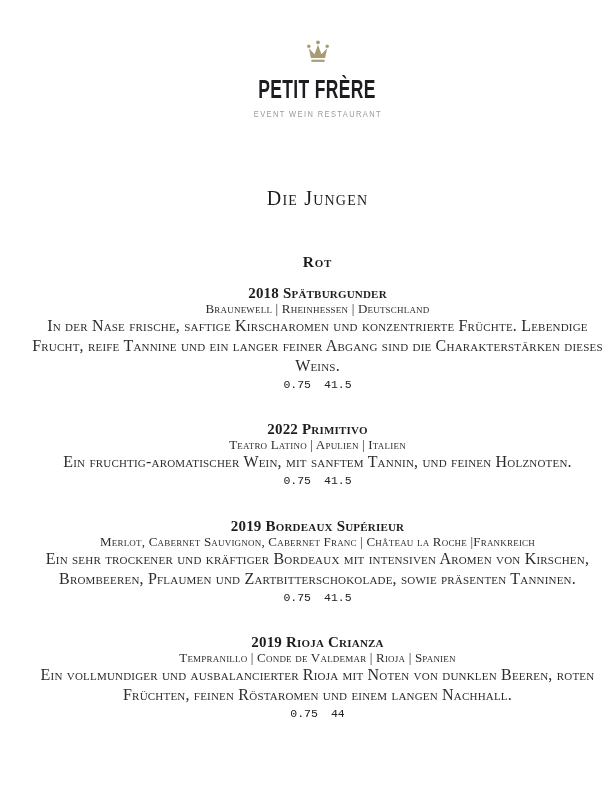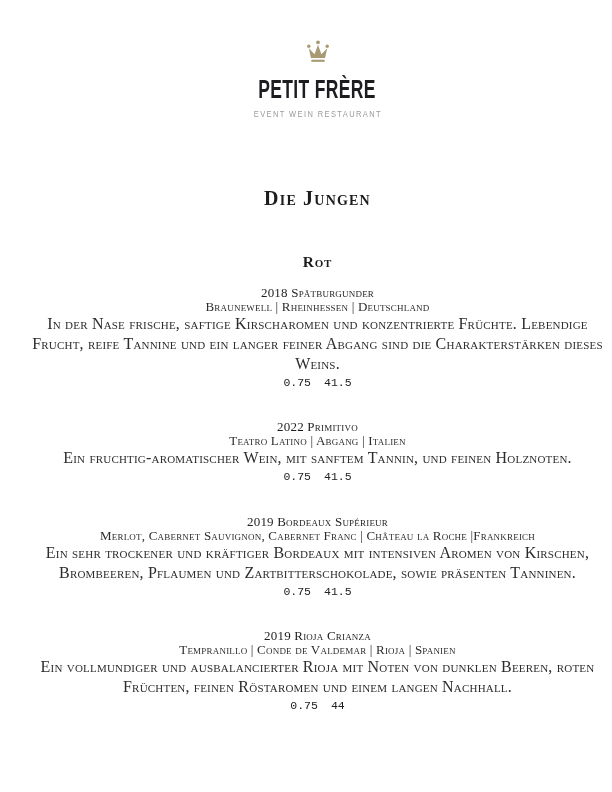--- a/index.html
+++ b/index.html
@@ -50,42 +50,42 @@
     line-height: 1;
     transform: scaleX(0.88);
     transform-origin: center center;
     white-space: nowrap;
   }
 
   
   .page-title {
     margin-top: 75px;
     font-size: 20px;
-    font-weight: 700;
+    font-weight: 400;
     font-variant: small-caps;
     letter-spacing: 1.2px;
     line-height: 1;
     color: #1c1c1c;
   }
   .section-title {
     margin-top: 46px;
     font-size: 15.5px;
     font-weight: 700;
     font-variant: small-caps;
     letter-spacing: 0.8px;
     line-height: 1;
     color: #1c1c1c;
   }
 
   
   .wine-list { margin-top: 16px; }
   .wine { margin-bottom: 32px; }
   .wine-title {
-    font-size: 13px;
-    font-weight: 400;
+    font-size: 15px;
+    font-weight: 700;
     font-variant: small-caps;
     letter-spacing: 0.2px;
     line-height: 1;
     color: #1e1e1e;
   }
   .wine-producer {
     font-size: 13px;
     font-variant: small-caps;
     letter-spacing: 0.2px;
     line-height: 1.08;
@@ -146,21 +146,21 @@
     <p class="wine-desc">In der Nase frische, saftige Kirscharomen und konzentrierte Früchte. Lebendige
 Frucht, reife Tannine und ein langer feiner Abgang sind die Charakterstärken dieses
 Weins.</p>
     <p class="wine-prices">
       <span class="wine-size">0.75</span><span class="wine-price">41.5</span>
     </p>
   </article>
 
   <article class="wine">
     <h3 class="wine-title">2022 Primitivo</h3>
-    <p class="wine-producer">Teatro Latino | Abgang | Italien</p>
+    <p class="wine-producer">Teatro Latino | Apulien | Italien</p>
     <p class="wine-desc">Ein fruchtig-aromatischer Wein, mit sanftem Tannin, und feinen Holznoten.</p>
     <p class="wine-prices">
       <span class="wine-size">0.75</span><span class="wine-price">41.5</span>
     </p>
   </article>
 
   <article class="wine">
     <h3 class="wine-title">2019 Bordeaux Supérieur</h3>
     <p class="wine-producer">Merlot, Cabernet Sauvignon, Cabernet Franc | Château la Roche |Frankreich</p>
     <p class="wine-desc">Ein sehr trockener und kräftiger Bordeaux mit intensiven Aromen von Kirschen,

